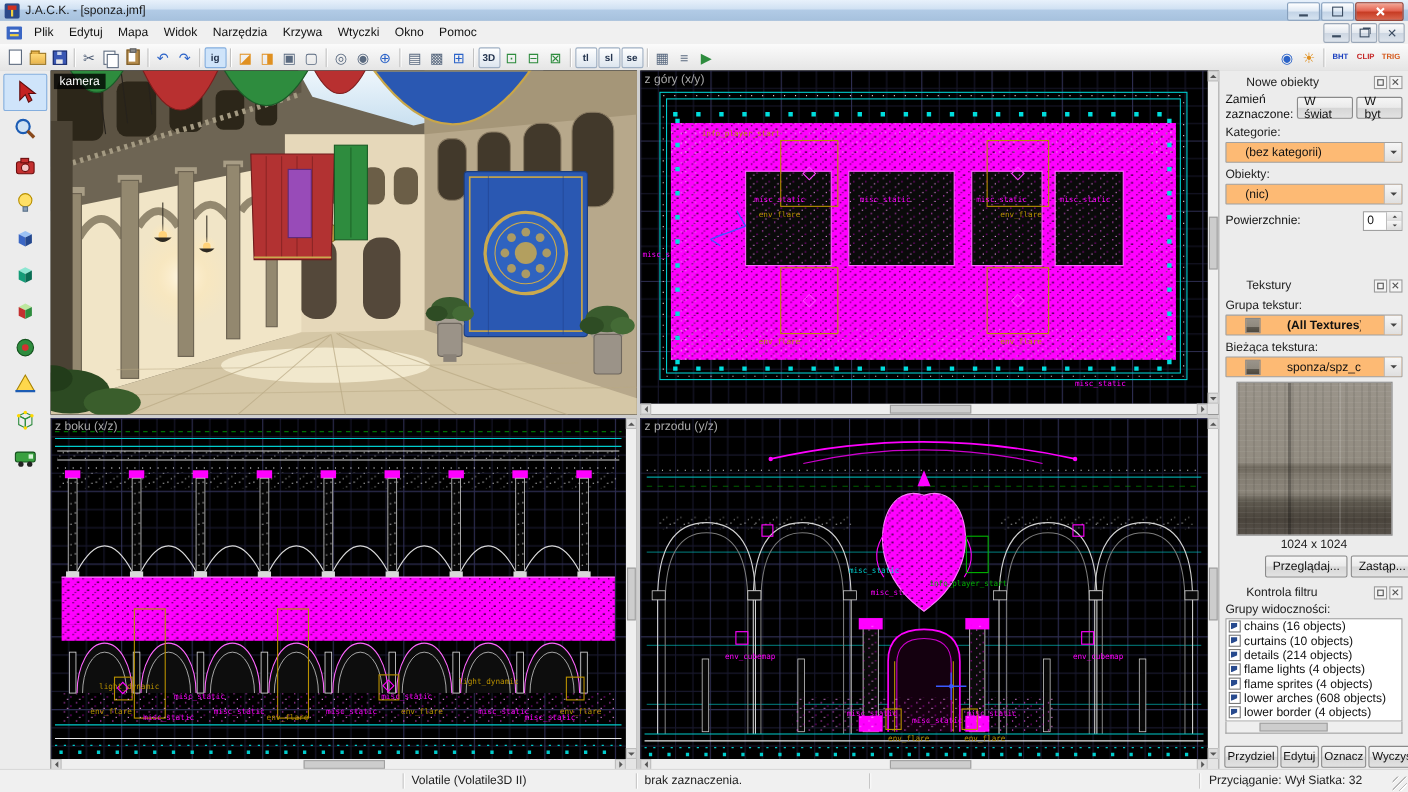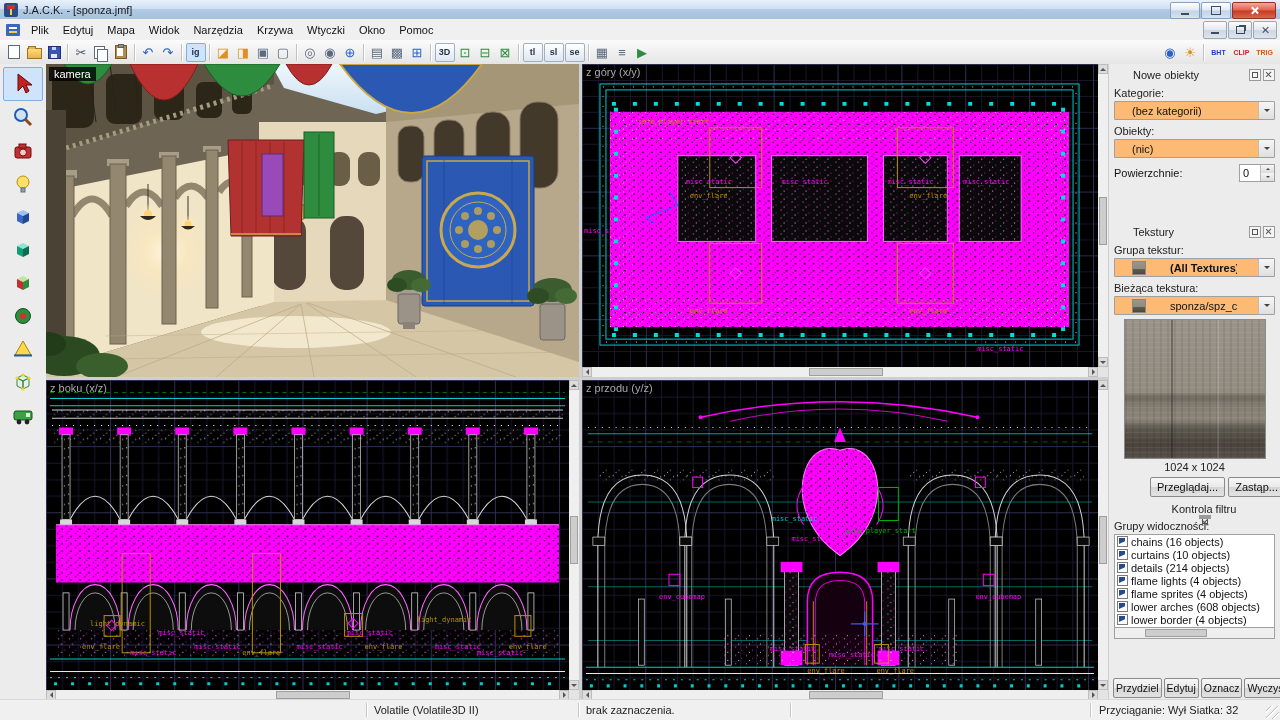--- a/index.html
+++ b/index.html
@@ -806,20 +806,28 @@
     </div>
   </div>
 
   <div class="rightpanel">
 
     <div class="sect-h">
       <span class="t">Nowe obiekty</span>
       <span class="dockbtn pin"></span>
       <span class="dockbtn x"></span>
     </div>
+    <div class="row" style="margin-top:3px;">
+      <div style="flex:1;line-height:1.15;">
+        <div>Zamień</div>
+        <div>zaznaczone:</div>
+      </div>
+      <div class="btn">W świat</div>
+      <div class="btn">W byt</div>
+    </div>
     <div class="lbl">Kategorie:</div>
     <div class="combo">
       <span class="val">(bez kategorii)</span>
       <span class="arr">
           <i></i>
         </span>
     </div>
     <div class="lbl">Obiekty:</div>
     <div class="combo">
       <span class="val">(nic)</span>
@@ -863,21 +871,21 @@
           <i></i>
         </span>
     </div>
     <div class="texprev"></div>
     <div class="texsize">1024 x 1024</div>
     <div class="row">
       <div class="btn" style="flex:1;margin-left:36px;">Przeglądaj...</div>
       <div class="btn" style="flex:1;">Zastąp...</div>
     </div>
 
-    <div class="sect-h" style="margin-top:6px;flex-direction:column;">
+    <div class="sect-h" style="margin-top:6px;">
       <span class="t">Kontrola filtru</span>
       <span class="dockbtn pin"></span>
       <span class="dockbtn x"></span>
     </div>
     <div class="lbl" style="margin-top:2px;">Grupy widoczności:</div>
     <div class="listbox">
       <div class="litem">
           <span class="fmark"></span>
           <span>chains (16 objects)</span>
         </div>

